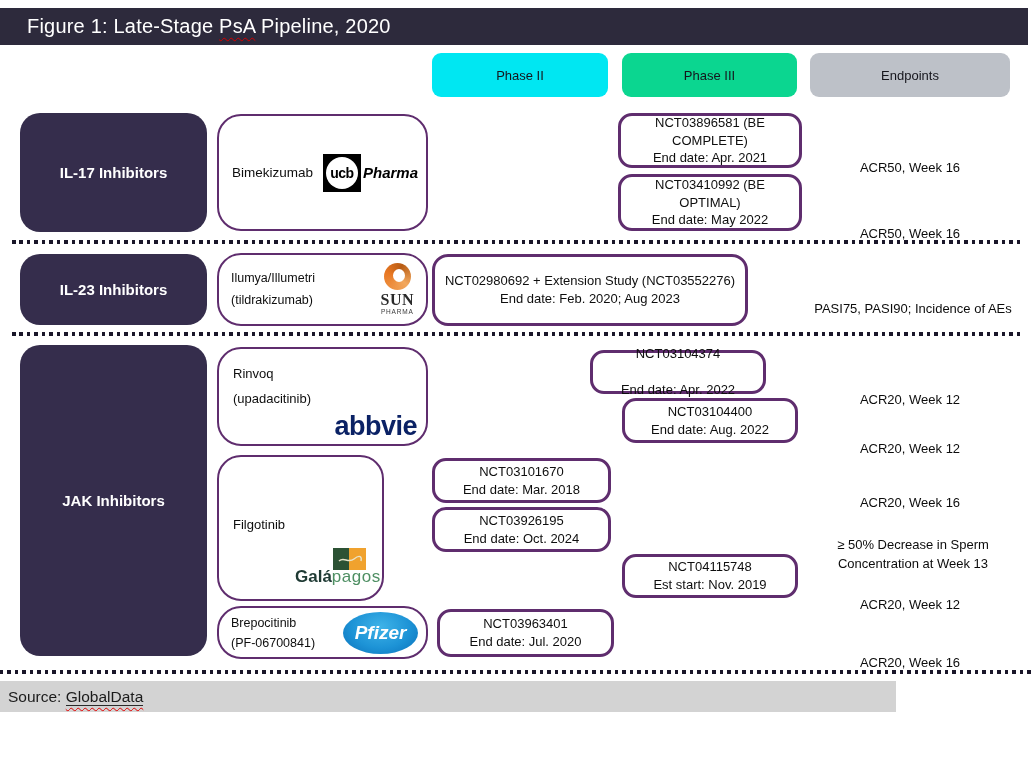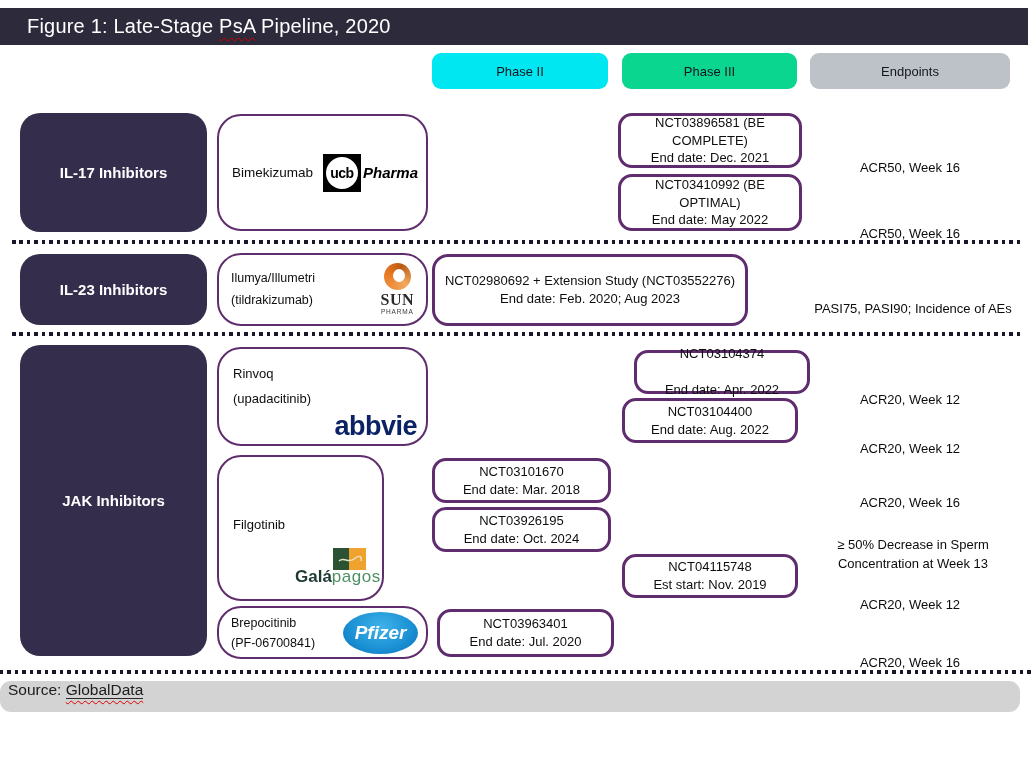--- a/index.html
+++ b/index.html
@@ -8,21 +8,21 @@
 
   
   .titlebar{position:absolute;left:0;top:8px;width:1028px;height:37px;
             background:var(--title_bar,#2D2A3C);display:flex;align-items:center;}
   .titlebar .ttl{color:#fff;font-size:20px;padding-left:27px;letter-spacing:.2px;}
   .squiggle{text-decoration-line:underline;text-decoration-style:wavy;
             text-decoration-color:var(--squiggle,#D40000);text-decoration-thickness:1px;
             text-underline-offset:4px;}
 
   
-  .col-header{position:absolute;top:53px;height:36px;border-radius:9px;
+  .col-header{position:absolute;top:53px;height:44px;border-radius:9px;
               display:flex;align-items:center;justify-content:center;
               font-size:13px;color:#15151c;}
   .hdr-p2{left:432px;width:176px;background:var(--phase2,#00E7F2);}
   .hdr-p3{left:622px;width:175px;background:var(--phase3,#0BD690);}
   .hdr-ep{left:810px;width:200px;background:var(--endpoints_header,#BDC1C8);}
 
   
   .cat{position:absolute;background:var(--category,#352D4C);border-radius:20px;
        display:flex;align-items:center;justify-content:center;color:#fff;
        font-weight:bold;font-size:15px;}
@@ -81,21 +81,21 @@
           color:#fff;font-weight:bold;font-style:italic;font-size:19px;}
 
   
   .trial{position:absolute;background:#fff;border:3px solid var(--box_border,#5F2D6E);
          border-radius:14px;box-sizing:border-box;display:flex;flex-direction:column;
          justify-content:center;text-align:center;font-size:13px;line-height:1.38;
          padding:1px 6px;}
   .t1{left:618px;top:113px;width:184px;height:55px;}
   .t2{left:618px;top:174px;width:184px;height:57px;}
   .t3{left:432px;top:254px;width:316px;height:72px;border-radius:16px;padding:1px 2px;}
-  .t4{left:634px;top:350px;width:176px;height:44px;gap:18px;}
+  .t4{left:590px;top:350px;width:176px;height:44px;gap:18px;}
   .t5{left:622px;top:398px;width:176px;height:45px;}
   .t6{left:432px;top:458px;width:179px;height:45px;}
   .t7{left:432px;top:507px;width:179px;height:45px;}
   .t8{left:622px;top:554px;width:176px;height:44px;}
   .t9{left:437px;top:609px;width:177px;height:48px;}
 
   
   .ep{position:absolute;text-align:center;font-size:13px;line-height:1.45;color:#0c0c0c;margin-top:28px;}
   .e1{left:820px;top:131px;width:180px;}
   .e2{left:820px;top:197px;width:180px;}
@@ -109,22 +109,22 @@
 
   
   .dotted{position:absolute;height:4px;
           background:repeating-linear-gradient(90deg,var(--dotted,#191629) 0 3.5px,
                      transparent 3.5px 7.5px);}
   .sep1{left:12px;top:240px;width:1008px;}
   .sep2{left:12px;top:332px;width:1008px;}
   .sep3{left:0;top:670px;width:1032px;}
 
   
-  .sourcebar{position:absolute;left:0;top:681px;width:1020px;height:31px;
-             background:var(--source_bar,#D3D3D3);display:flex;border-radius:11px;}
+  .sourcebar{position:absolute;left:0;top:681px;width:896px;height:31px;
+             background:var(--source_bar,#D3D3D3);display:flex;align-items:center;}
   .sourcebar .txt{font-size:15.5px;color:#1b1b1b;padding-left:8px;}
   .src-link{text-decoration-line:underline;text-decoration-style:wavy;
             text-decoration-color:#e00000;text-decoration-thickness:1px;
             text-underline-offset:5px;}
   .src-inner{border-bottom:1px solid #2a2a2a;}
 </style>
 </head>
 <body>
 
 <div class="canvas">
@@ -182,21 +182,21 @@
   <div class="drug d-brep">
     <span class="lines">
       <div>Brepocitinib</div>
       <div>(PF-06700841)</div>
     </span>
     <span class="pfizer">Pfizer</span>
   </div>
 
   <div class="trial t1">
     <div>NCT03896581 (BE COMPLETE)</div>
-    <div>End date: Dec. 2021</div>
+    <div>End date: Apr. 2021</div>
   </div>
   <div class="trial t2">
     <div>NCT03410992 (BE OPTIMAL)</div>
     <div>End date: May 2022</div>
   </div>
   <div class="trial t3">
     <div>NCT02980692 + Extension Study (NCT03552276)</div>
     <div>End date: Feb. 2020; Aug 2023</div>
   </div>
   <div class="trial t4">

